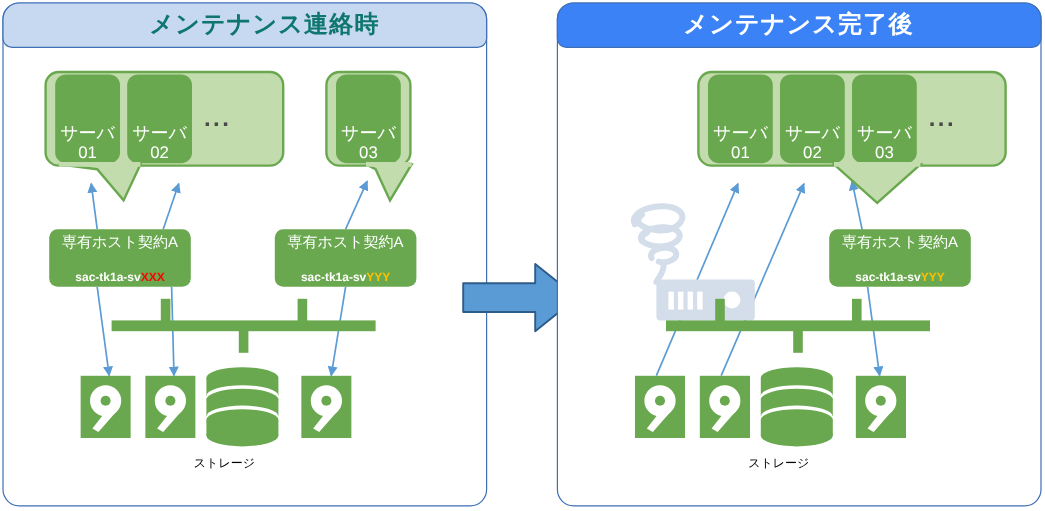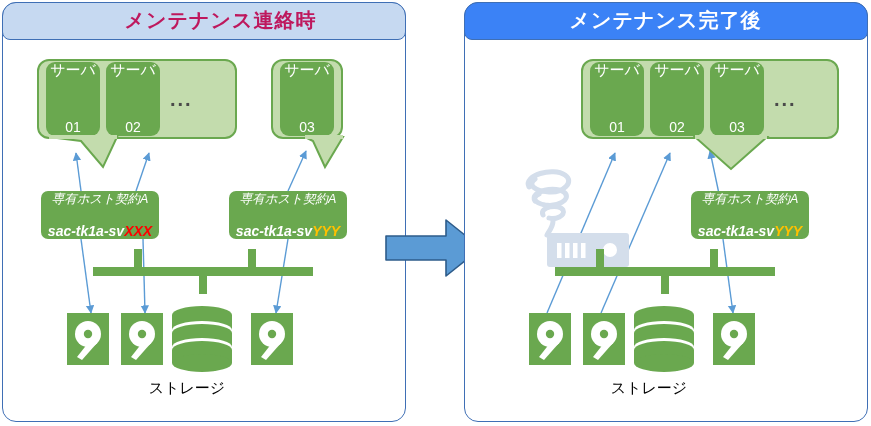--- a/index.html
+++ b/index.html
@@ -11,53 +11,53 @@
   .panel{position:absolute;top:2px;height:420px;border:1.5px solid #3f6fb5;
          border-radius:14px;background:#fff;box-sizing:border-box;}
   .panel.left{left:2px;width:404px;}
   .panel.right{left:464px;width:404px;}
 
   .panel-header{position:absolute;left:-1.5px;top:-1.5px;width:404px;height:38px;
                 border:1.5px solid #3f6fb5;border-radius:14px 14px 8px 8px;
                 box-sizing:border-box;display:flex;align-items:center;
                 justify-content:center;font-weight:bold;font-size:20px;
                 letter-spacing:1px;}
-  .panel.left  .panel-header{background:#c6d9f1;color:#be185d;padding-left:34px;}
+  .panel.left  .panel-header{background:#c6d9f1;color:#0f766e;padding-left:34px;}
   .panel.right .panel-header{background:#3b82f6;color:#fff;}
 
   .panel-body{position:absolute;left:0;top:38px;width:404px;height:382px;}
 
   
   .bubble{position:absolute;background:#c3dcad;border:2px solid #6aa84f;
           border-radius:12px;box-sizing:border-box;display:flex;
           align-items:center;padding:7px;gap:6px;}
   .srv{width:54px;height:74px;background:#6aa84f;border-radius:9px;
        display:flex;flex-direction:column;align-items:center;
-       justify-content:space-between;color:#fff;line-height:1.12;}
+       justify-content:flex-end;color:#fff;line-height:1.12;}
   .srv .s-name{font-size:15px;}
   .srv .s-num{font-size:14px;}
   .dots{color:#4a4a4a;font-size:20px;font-weight:bold;letter-spacing:2px;
         padding:0 4px;align-self:center;}
 
   .tail{position:absolute;}
 
   
   .contract{position:absolute;background:#6aa84f;border-radius:7px;
             display:flex;flex-direction:column;align-items:center;
-            justify-content:center;color:#fff;padding:4px 6px;box-sizing:border-box;font-style:italic;}
+            justify-content:center;color:#fff;padding:4px 6px;box-sizing:border-box;}
   .contract .c-title{font-size:12.5px;white-space:nowrap;}
-  .contract .c-id{font-size:14px;font-weight:bold;white-space:nowrap;margin-top:15px;}
+  .contract .c-id{font-size:10px;font-weight:bold;white-space:nowrap;margin-top:15px;}
   .c-id .hl-x{color:#ff0000;}
   .c-id .hl-y{color:#ffc000;}
 
   
   .busbar{position:absolute;background:#6aa84f;}
   .disk{position:absolute;}
   .db{position:absolute;}
-  .storage-label{position:absolute;font-size:15px;color:#000;text-align:center;}
+  .storage-label{position:absolute;font-size:10px;color:#000;text-align:center;}
 
   
   .ghost{position:absolute;}
 
   
   .conns{position:absolute;left:0;top:0;width:404px;height:382px;
          pointer-events:none;overflow:visible;}
 
   
   .big-arrow{position:absolute;left:384px;top:216px;width:100px;height:64px;}

